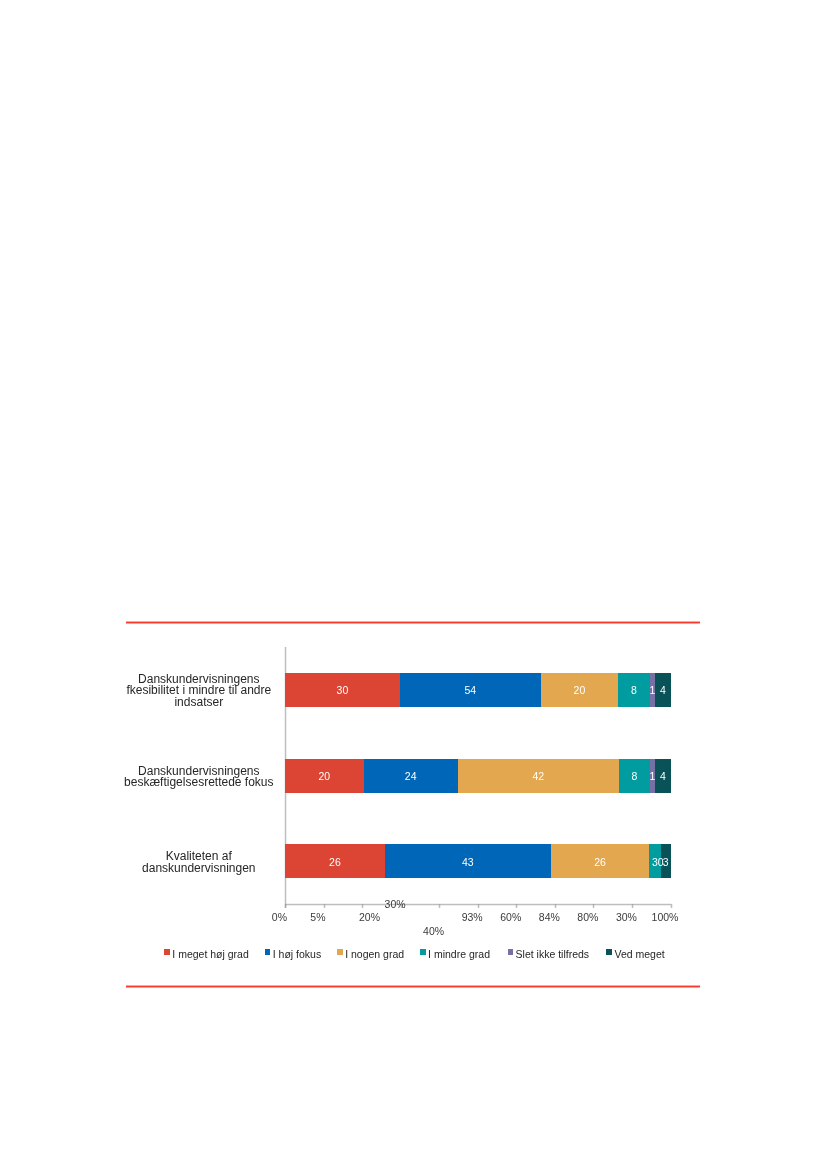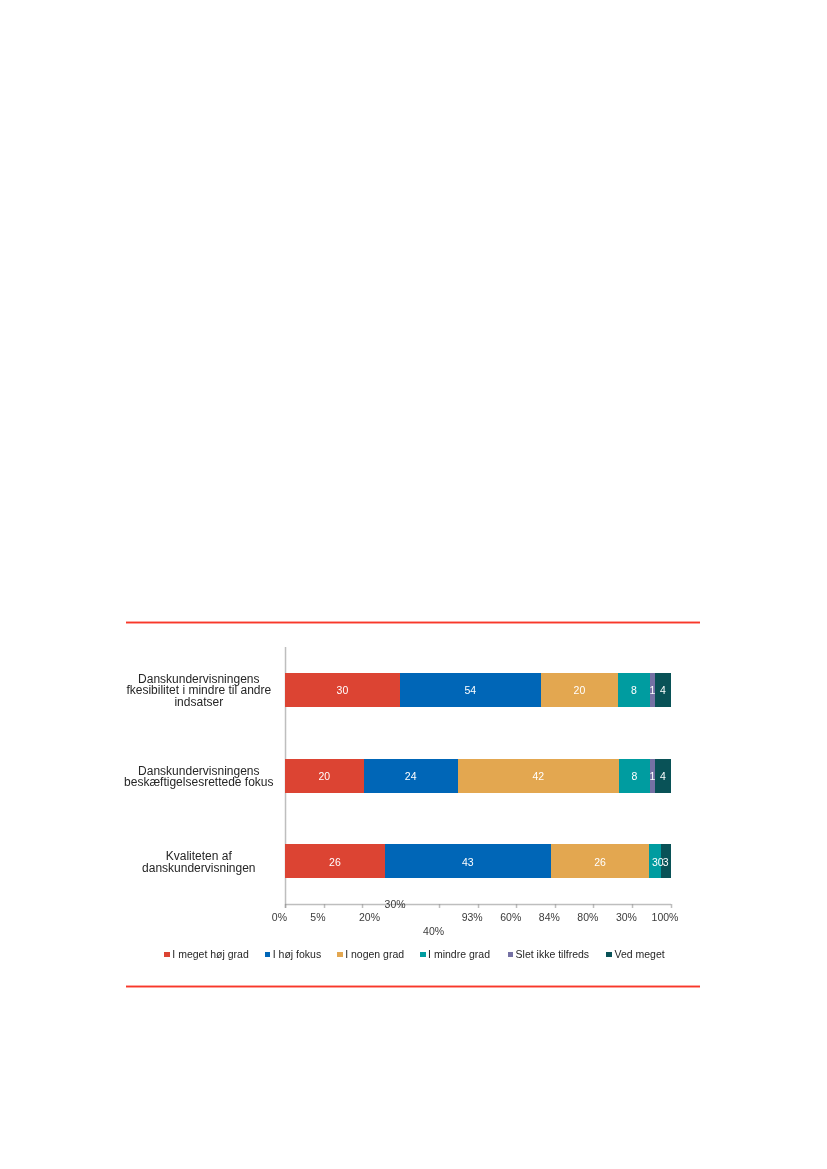--- a/index.html
+++ b/index.html
@@ -49,21 +49,21 @@
          text-align:center; white-space:nowrap; }
 
   .cat-label { position:absolute; text-align:center; font-size:12px; color:#262626;
                line-height:11.5px; display:flex; align-items:center; justify-content:center; }
   .cat-label > div { white-space:nowrap; }
 
   .xtick-label { position:absolute; font-size:10.5px; color:#3b3b3b; text-align:center; line-height:10.5px; }
 
   .legend { position:absolute; left:1.5px; top:311.3px; width:574px;
             display:flex; align-items:center; justify-content:center; }
-  .legend .item { display:flex; align-items:center; margin:0 8px; }
+  .legend .item { display:flex; margin:0 8px; }
   .legend .item:nth-child(5) { margin-left:9.6px; }
   .legend .item:nth-child(6) { margin-left:9.4px; }
   .legend .swatch { width:5.6px; height:5.4px; margin-right:2.4px; }
   .legend .txt { font-size:10.5px; color:#262626; white-space:nowrap; line-height:10.5px; }
 </style>
 </head>
 <body>
 
 <div class="page">
   <div class="rule" style="left:126px; top:620.6px; width:574px; height:3.8px;"></div>

